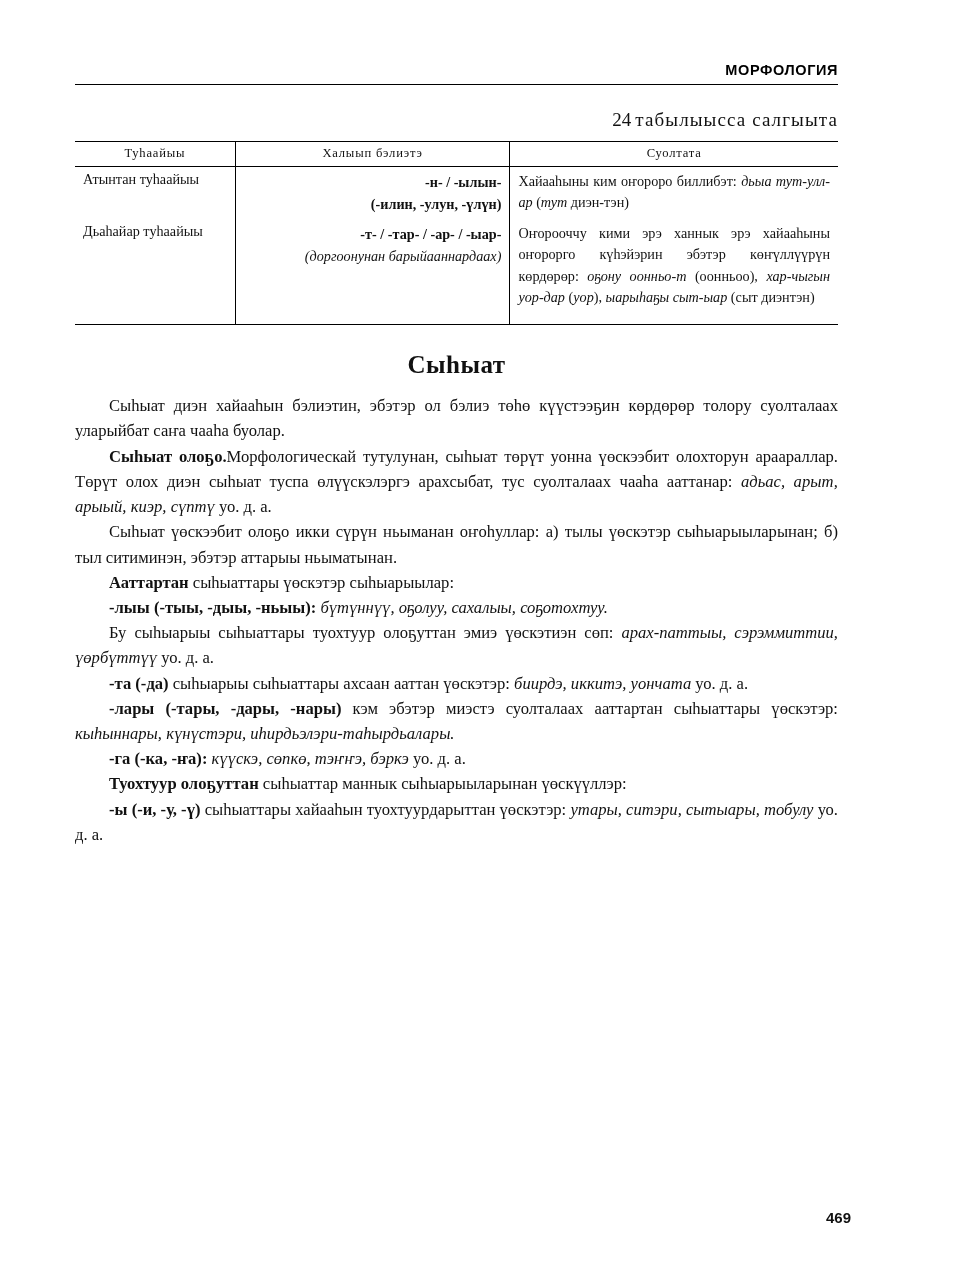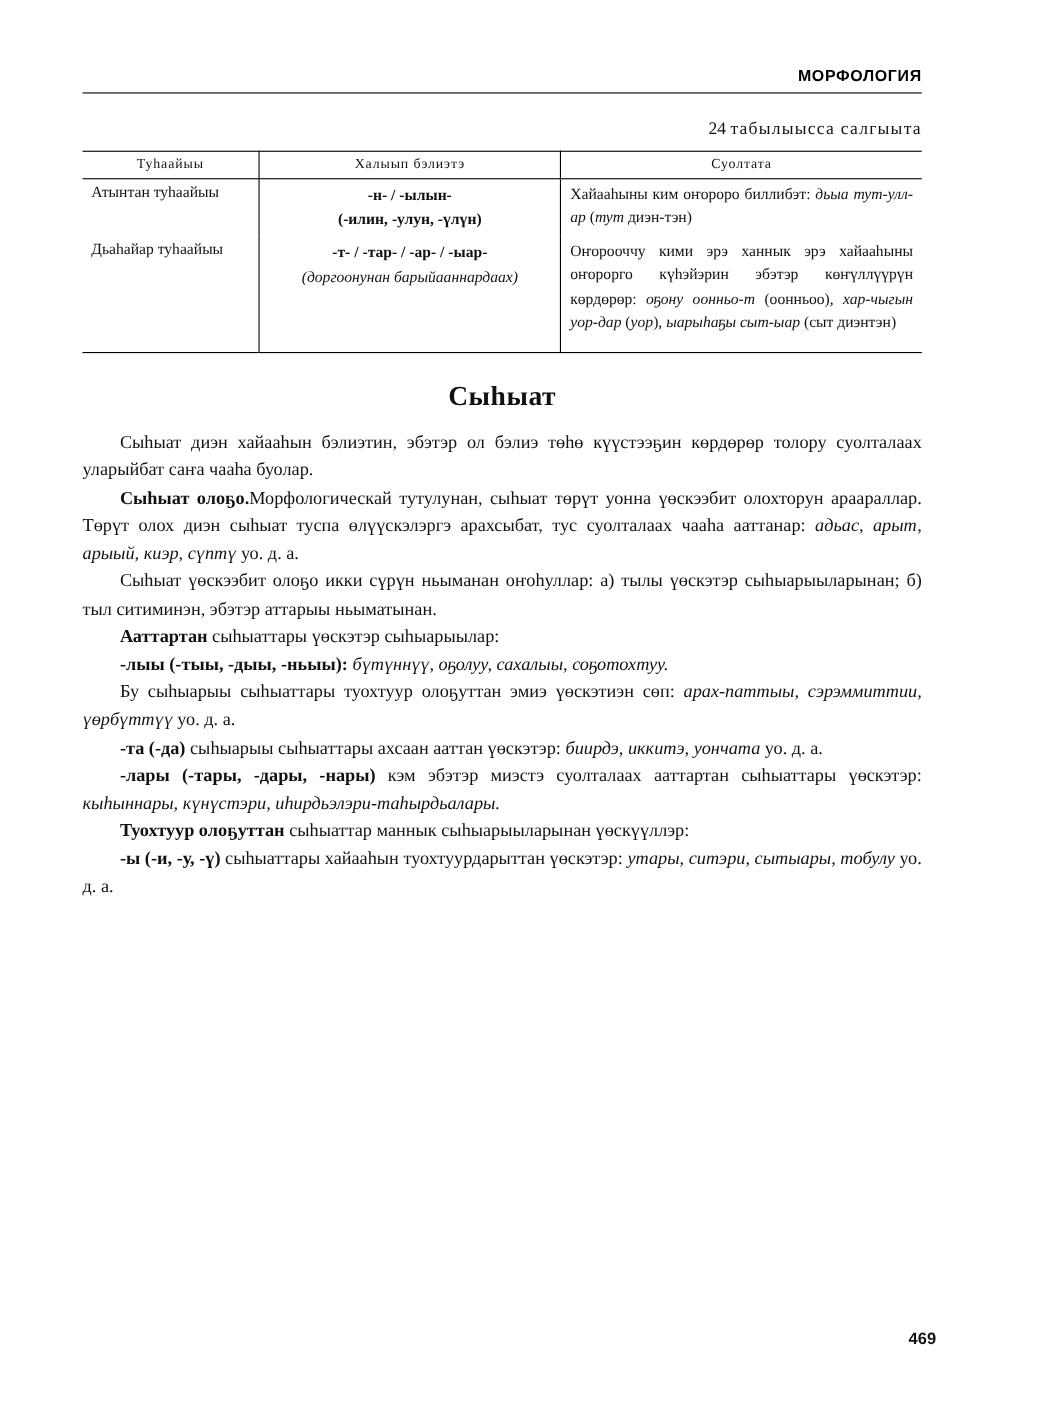--- a/index.html
+++ b/index.html
@@ -37,21 +37,21 @@
   .rule {
     margin-top: 6px;
     border-bottom: 1.6px solid #000;
     width: 100%;
   }
 
   
   .tbl-caption {
     margin-top: 24px;
     text-align: right;
-    font-size: 16px;
+    font-size: 19px;
     letter-spacing: 1.1px;
   }
   .tbl-caption .num {
     letter-spacing: 0;
     margin-right: 4px;
   }
 
   
   table.grammar {
     margin-top: 10px;
@@ -67,21 +67,21 @@
     font-weight: normal;
     text-align: center;
     font-size: 12.6px;
     letter-spacing: 0.8px;
     padding: 4px 6px 5px 6px;
   }
   .t-top { border-top: 1.4px solid #000; }
   .t-bottom { border-bottom: 1.4px solid #000; }
   .t-head-sep { border-bottom: 0.9px solid #000; }
   .c1 { width: 21%; border-right: 0.9px solid #000; }
-  .c2 { width: 36%; border-right: 0.9px solid #000; text-align: center; }
+  .c2 { width: 36%; border-right: 0.9px solid #000; text-align: right; }
   .c3 { width: 43%; }
   td.c1 { padding-top: 11px; }
   td.c2 { padding-top: 11px; font-weight: bold; line-height: 1.55; }
   td.c3 { padding-top: 11px; line-height: 1.5; text-align: justify; }
   td.c2 .sub { font-weight: bold; }
   td.c2 .paren { font-weight: bold; }
   td.c2 .ital { font-style: italic; font-weight: normal; }
   .ital { font-style: italic; }
   .row2 td { padding-top: 13px; }
   .row2 td.c3 { padding-bottom: 16px; }
@@ -178,19 +178,20 @@
 
 
   <p class="body"><span class="bold">-лыы (-тыы, -дыы, -ньыы):</span> <span class="ital">бүтүннүү, оҕолуу, сахалыы, соҕотохтуу.</span></p>
 
   <p class="body"><span>Бу сыһыарыы сыһыаттары туохтуур олоҕуттан эмиэ үөскэтиэн сөп: </span><span class="ital">арах-паттыы, сэрэммиттии, үөрбүттүү</span><span> уо. д. а.</span></p>
 
   <p class="body"><span class="bold">-та (-да)</span><span> сыһыарыы сыһыаттары ахсаан ааттан үөскэтэр: </span><span class="ital">биирдэ, иккитэ, уончата</span><span> уо. д. а.</span></p>
 
   <p class="body"><span class="bold">-лары (-тары, -дары, -нары)</span><span> кэм эбэтэр миэстэ суолталаах ааттартан сыһыаттары үөскэтэр: </span><span class="ital">кыһыннары, күнүстэри, иһирдьэлэри-таһырдьалары.</span></p>
 
+  <p class="body"><span class="bold">-га (-ка, -ҥа):</span><span> </span><span class="ital">күүскэ, сөпкө, тэҥҥэ, бэркэ</span><span> уо. д. а.</span></p>
 
   <p class="body"><span class="bold">Туохтуур олоҕуттан</span><span> сыһыаттар маннык сыһыарыыларынан үөскүүллэр:</span></p>
 
   <p class="body"><span class="bold">-ы (-и, -у, -ү)</span><span> сыһыаттары хайааһын туохтуурдарыттан үөскэтэр: </span><span class="ital">утары, ситэри, сытыары, тобулу</span><span> уо. д. а.</span></p>
 
   <div class="pagenum">469</div>
 </div>
 
 </body></html>

